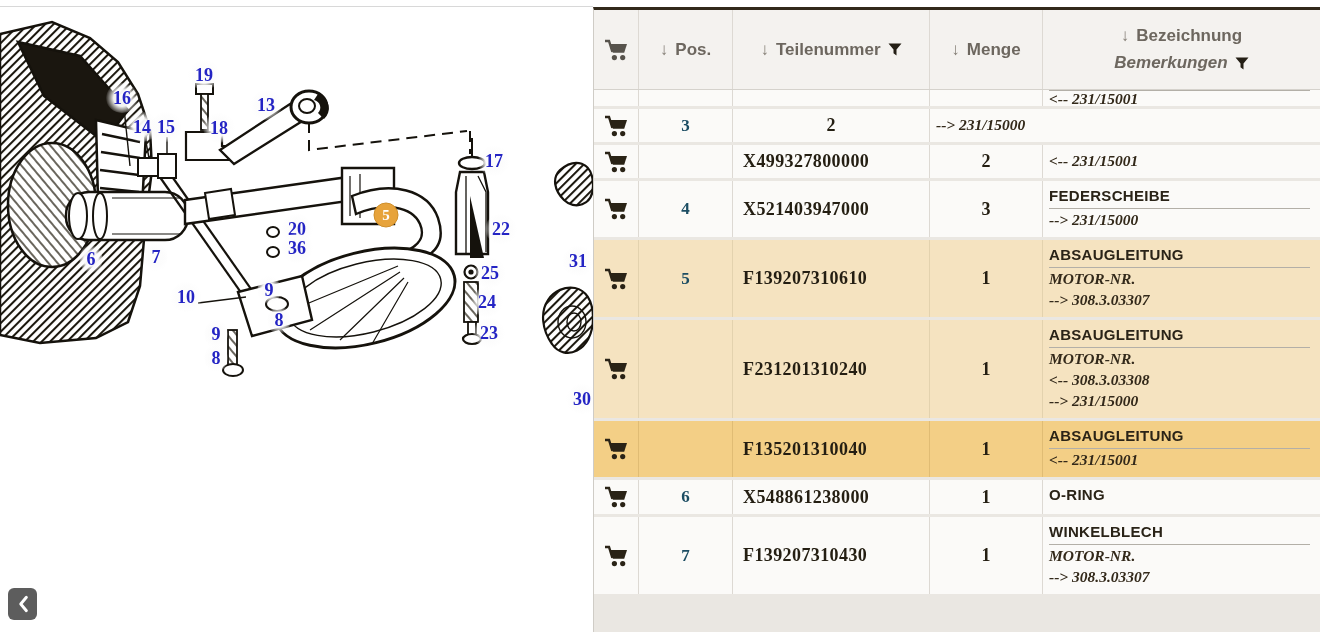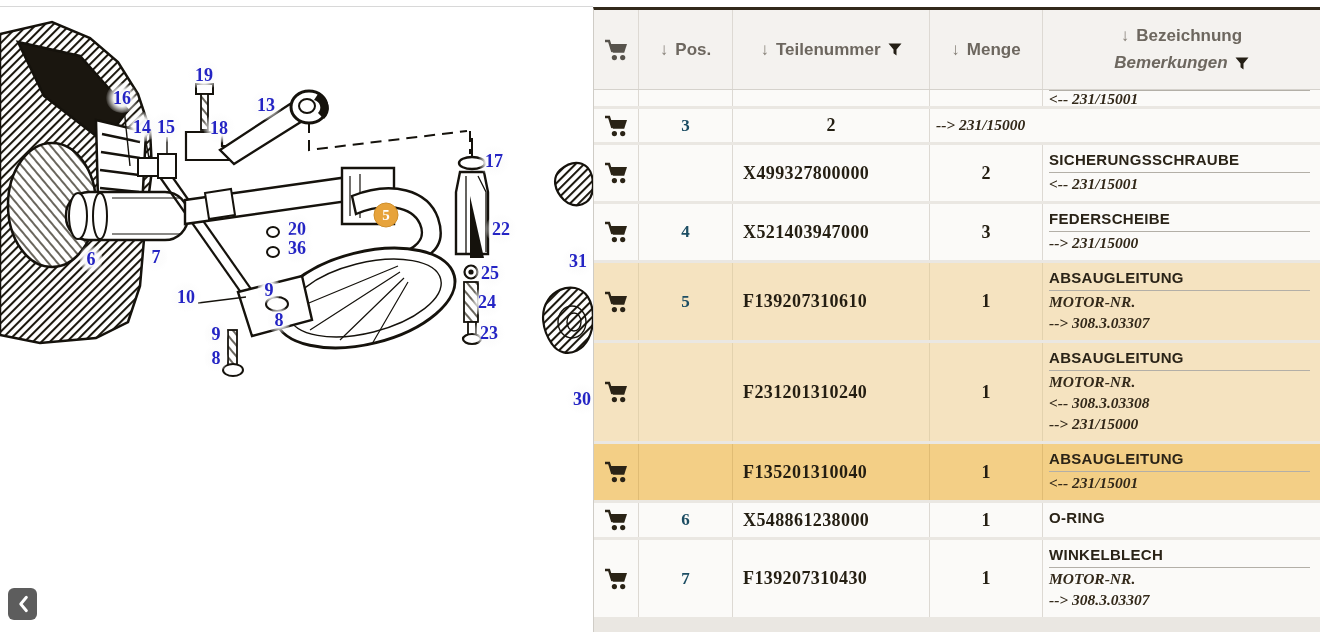--- a/index.html
+++ b/index.html
@@ -338,21 +338,20 @@
     <div class="cell c-pos">
             <span class="val"></span>
           </div>
     <div class="cell c-part">
             <span class="val">X499327800000</span>
           </div>
     <div class="cell c-qty">
             <span class="val">2</span>
           </div>
     <div class="cell c-bez">
-      <div class="part-name">SICHERUNGSSCHRAUBE</div>
       <div class="remarks">
               <div class="remark">&lt;-- 231/15001</div>
             </div>
     </div>
   </div>
 
   <div class="t-row hl-none">
     <div class="cell c-cart">
       <button class="cart-btn">
         <svg width="25" height="22" viewBox="0 0 25 22">

